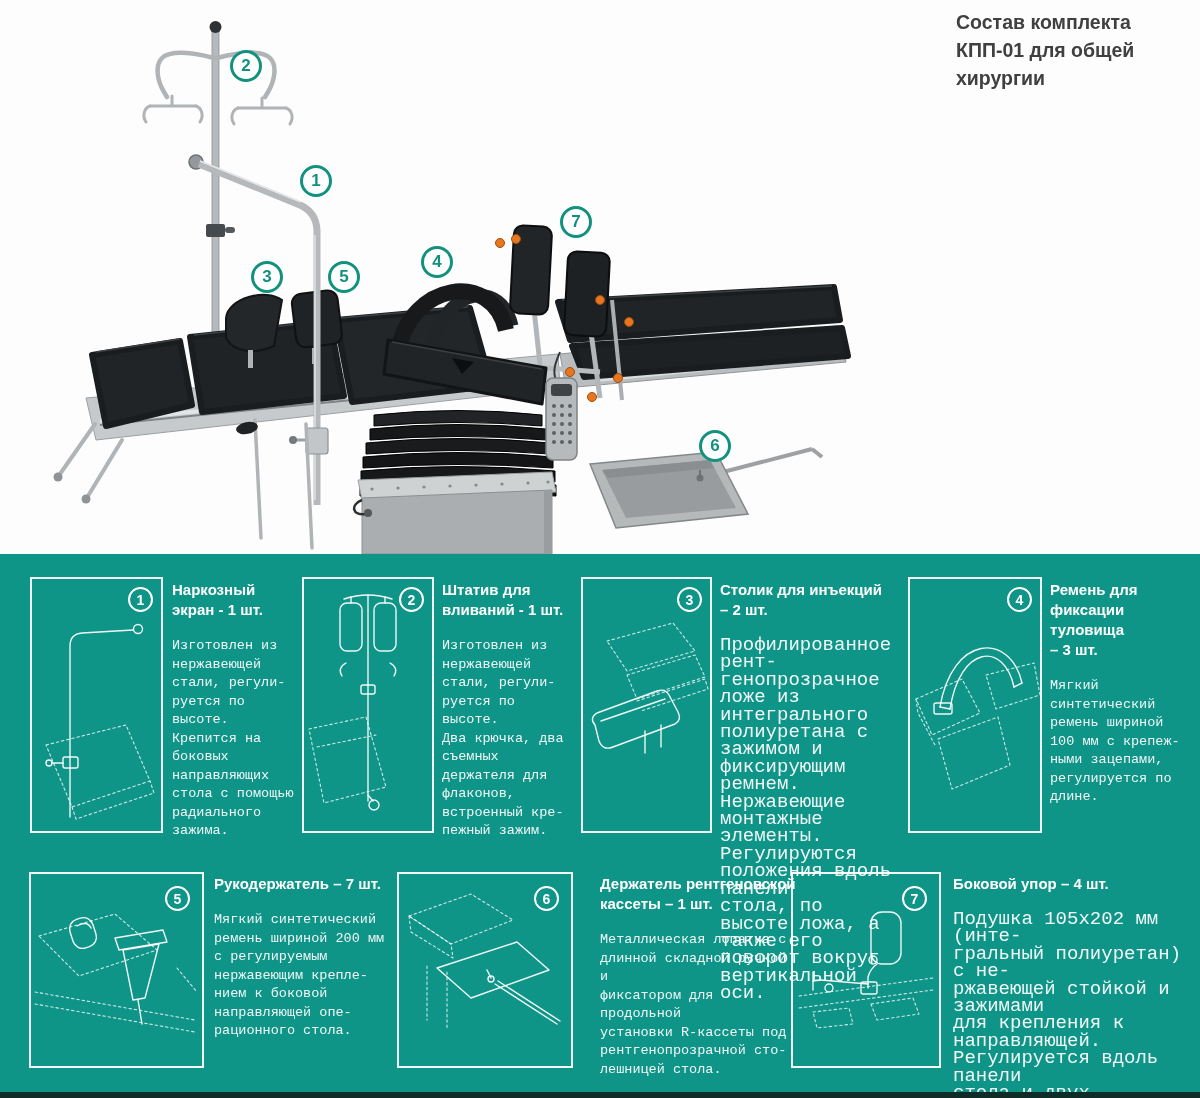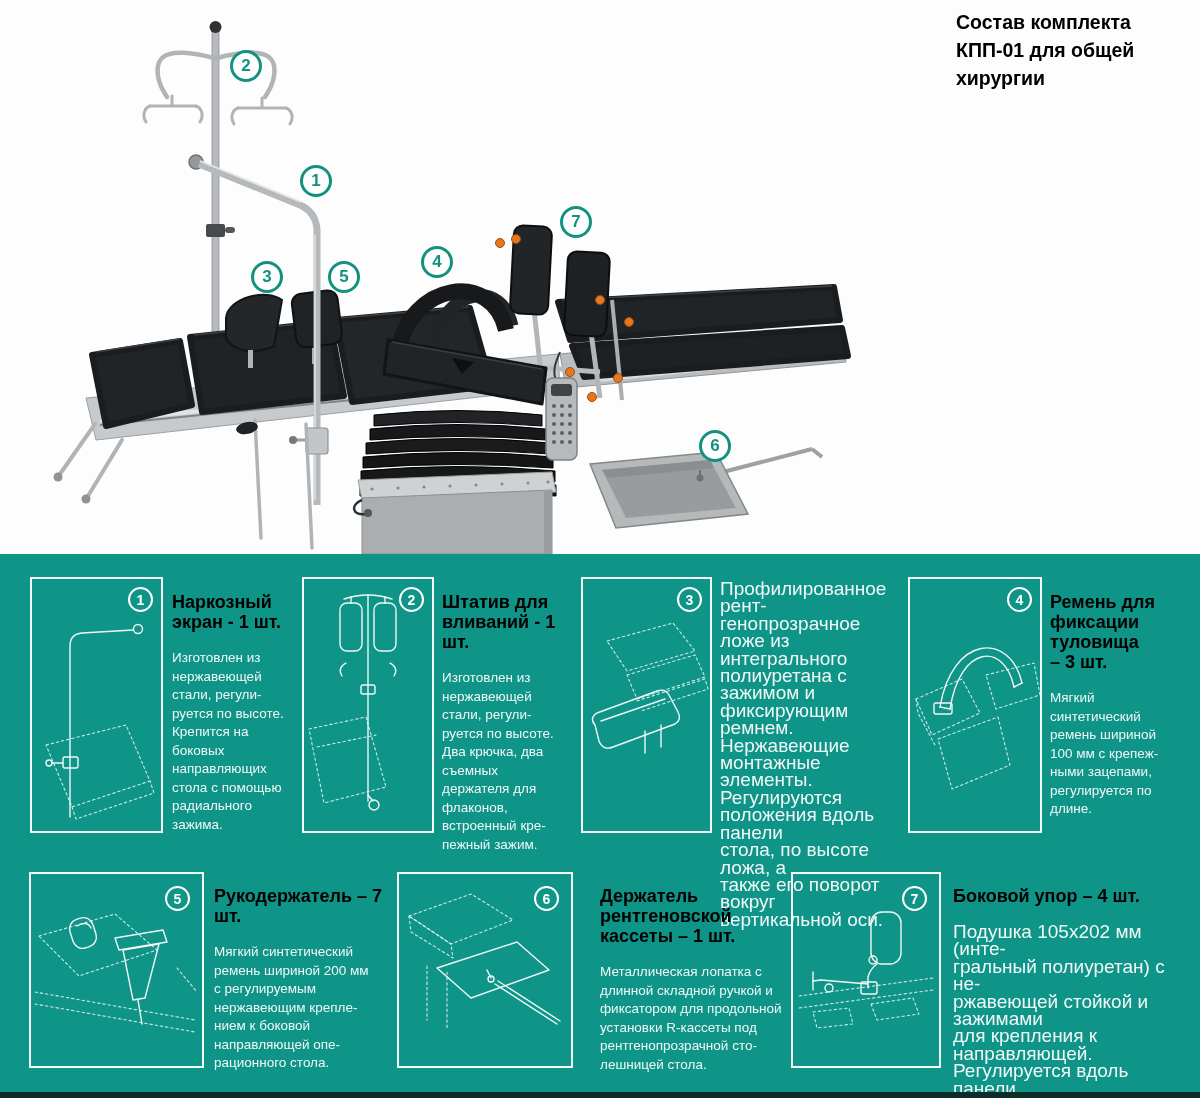--- a/index.html
+++ b/index.html
@@ -5,21 +5,21 @@
   html,body { margin:0; padding:0; background:#ffffff; }
   .page {
     position:relative; width:1200px; height:1098px; overflow:hidden;
     font-family:"Liberation Sans", sans-serif; background:#fdfdfd;
   }
   
   .top-section { position:absolute; left:0; top:0; width:1200px; height:554px; background:#fdfdfd; }
   .photo-svg { position:absolute; left:0; top:0; }
   .header-title {
     position:absolute; left:956px; top:8px; width:236px;
-    color:#000000; font-size:19.5px; font-weight:bold; line-height:28px;
+    color:#404040; font-size:19.5px; font-weight:bold; line-height:28px;
     white-space:pre-line;
   }
   .co {
     position:absolute; width:32px; height:32px; box-sizing:border-box;
     background:#ffffff; border:3px solid #12917f; border-radius:50%;
     color:#12917f; font-size:17px; font-weight:bold;
     display:flex; align-items:center; justify-content:center;
   }
   
   .bottom-section { position:absolute; left:0; top:554px; width:1200px; height:538px; background:#0f9488; }
@@ -31,26 +31,26 @@
   .num {
     position:absolute; width:25px; height:25px; box-sizing:border-box;
     border:2px solid #ffffff; border-radius:50%;
     color:#ffffff; font-size:14px; font-weight:bold;
     display:flex; align-items:center; justify-content:center;
   }
   .row1 .num { right:8px; top:8px; }
   .row2 .num { right:12px; top:12px; }
   .itext { position:absolute; color:#ffffff; }
   .itext h3 {
-    margin:12px 0 17px 0; font-size:18px; font-weight:bold; line-height:20px;
-    white-space:pre-line; color:#000000;
+    margin:0 0 17px 0; font-size:15px; font-weight:bold; line-height:20px;
+    white-space:pre-line; color:#ffffff;
   }
   .itext p {
     margin:0; font-size:13.5px; font-weight:normal; line-height:18.5px;
-    white-space:pre-line; color:rgba(255,255,255,.94);
+    white-space:pre-line; color:rgba(255,255,255,.94);font-family:Liberation Mono, monospace;
   }
   .itext.lh17 p { line-height:17.4px; font-size:19px; }
   
   .licon path, .licon line, .licon rect, .licon circle, .licon ellipse {
     stroke:rgba(255,255,255,.93); fill:none; stroke-width:1.4;
     stroke-linecap:round; stroke-linejoin:round;
   }
   .licon .dash { stroke-dasharray:2.5 2.8; stroke-width:1.1; opacity:.85; }
 </style>
 </head>
@@ -324,20 +324,22 @@
         <path d="M12,146 Q6,139 14,134 L74,112 Q82,109 86,116 L95,133 Q99,141 92,145 L30,168 Q20,172 16,162 Z"></path>
         <path d="M18,142 L82,120"></path>
         <line x1="62" y1="152" x2="62" y2="174"></line>
         <line x1="78" y1="146" x2="78" y2="168"></line>
       </svg>
       <div class="num">
           <span>3</span>
         </div>
     </div>
     <div class="itext row1 lh17" style="left:720px; top:26px; width:182px;">
+      <h3>Столик для инъекций
+– 2 шт.</h3>
       <p>Профилированное рент-
 генопрозрачное ложе из
 интегрального
 полиуретана с зажимом и
 фиксирующим ремнем.
 Нержавеющие монтажные
 элементы. Регулируются
 положения вдоль панели
 стола, по высоте ложа, а
 также его поворот вокруг

